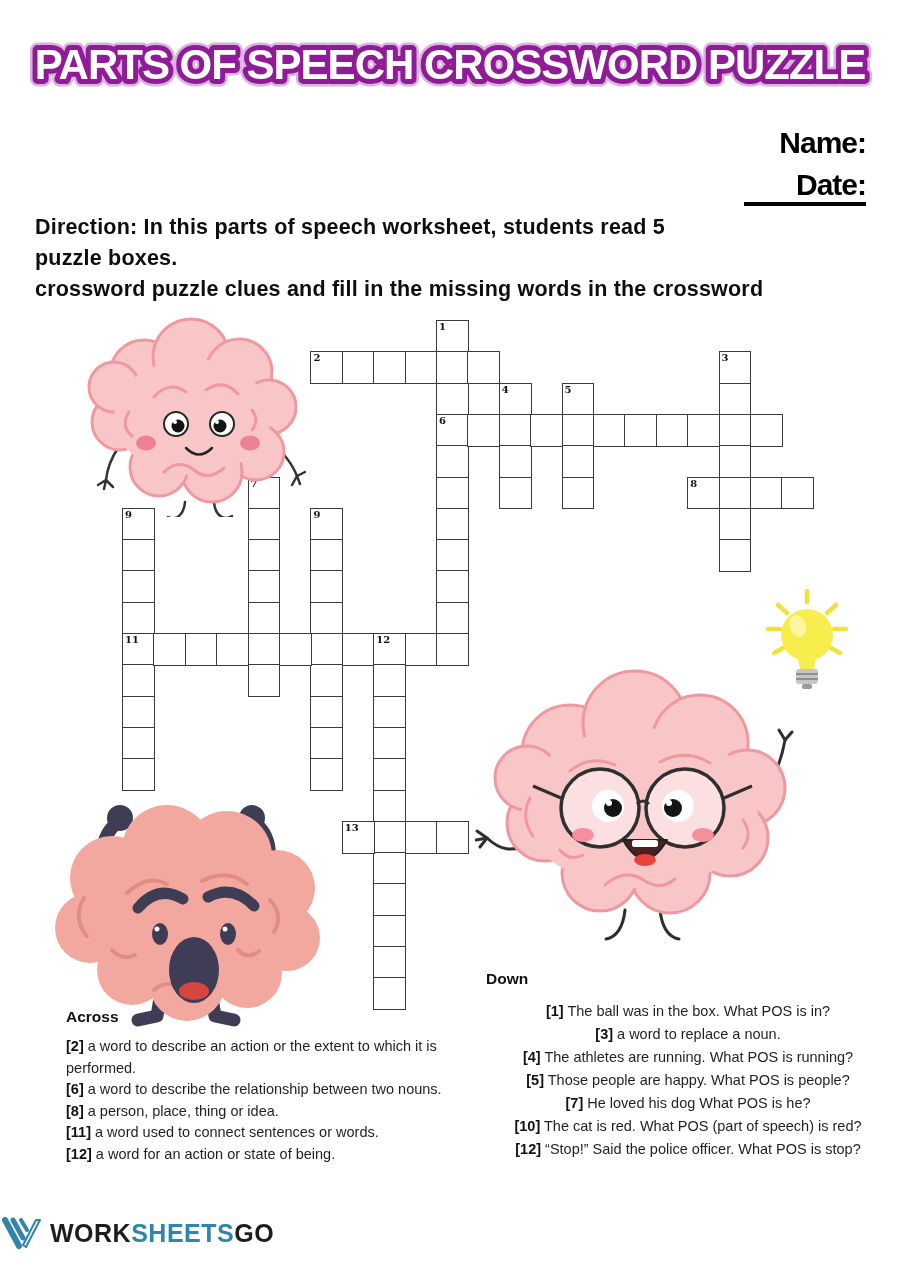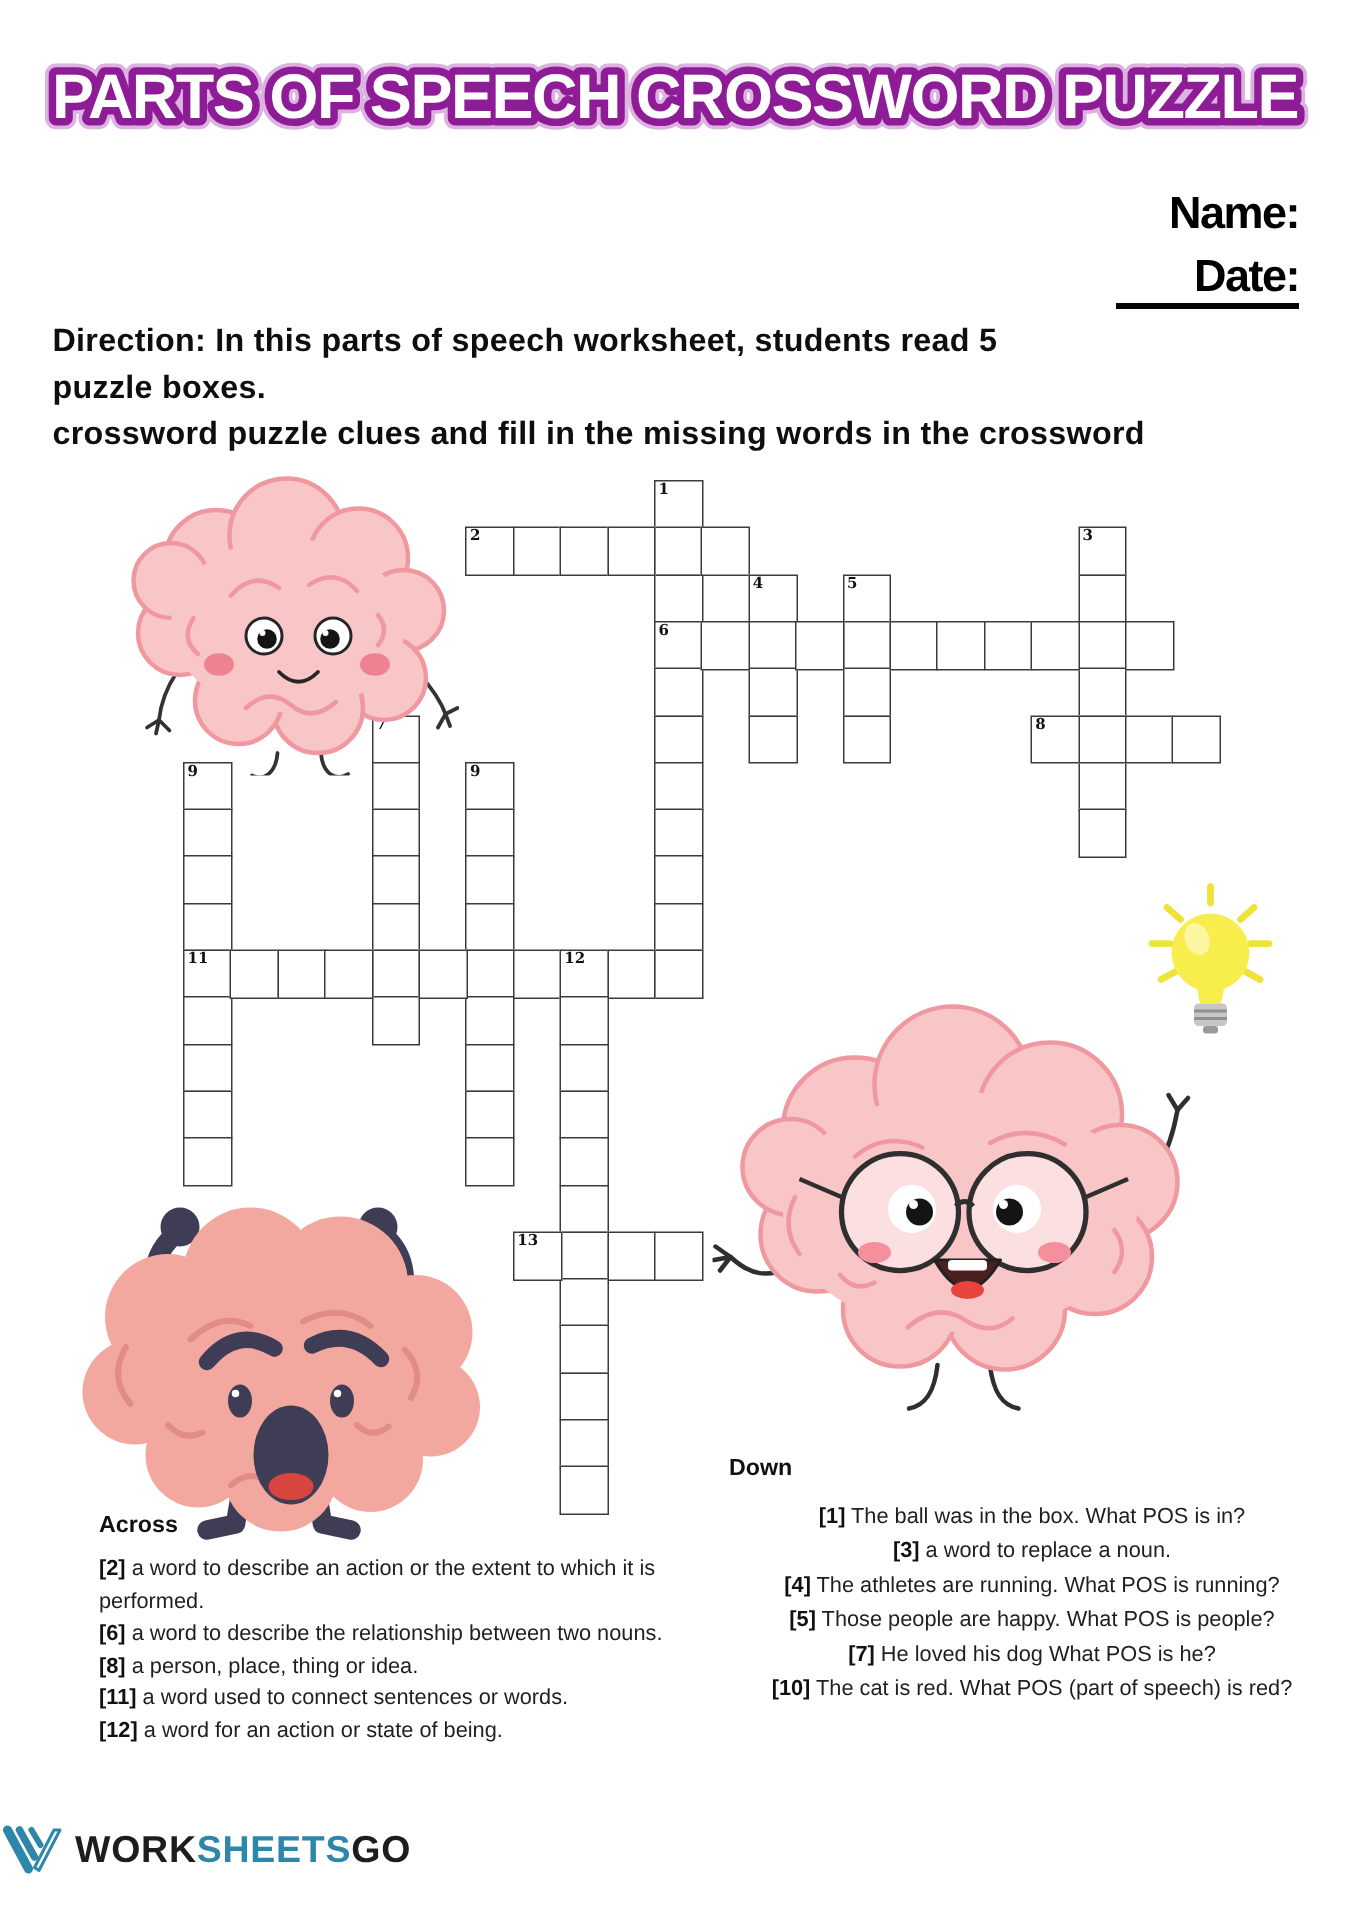--- a/index.html
+++ b/index.html
@@ -359,20 +359,21 @@
   </div>
 
 <div id="down-header" class="clue-header">Down</div>
 <div id="down-list" class="clue-list">
     <div class="clue"><b>[1]</b> The ball was in the box. What POS is in?</div>
     <div class="clue"><b>[3]</b> a word to replace a noun.</div>
     <div class="clue"><b>[4]</b> The athletes are running. What POS is running?</div>
     <div class="clue"><b>[5]</b> Those people are happy. What POS is people?</div>
     <div class="clue"><b>[7]</b> He loved his dog What POS is he?</div>
     <div class="clue"><b>[10]</b> The cat is red. What POS (part of speech) is red?</div>
+    <div class="clue"><b>[12]</b> “Stop!” Said the police officer. What POS is stop?</div>
   </div>
 
 <div id="footer-logo">
   <svg width="42" height="34" viewBox="0 0 42 34">
     <g stroke="#2e86ab" fill="none" stroke-linecap="round">
       <path d="M5,4 L19,30" stroke-width="6"></path>
       <path d="M13,4 L23,22" stroke-width="5"></path>
       <path d="M21,4 L27,14" stroke-width="4"></path>
     </g>
     <path d="M23,29 L36,4 L40,4 L26,31 Z" fill="#fff" stroke="#2e86ab" stroke-width="2" stroke-linejoin="round"></path>

